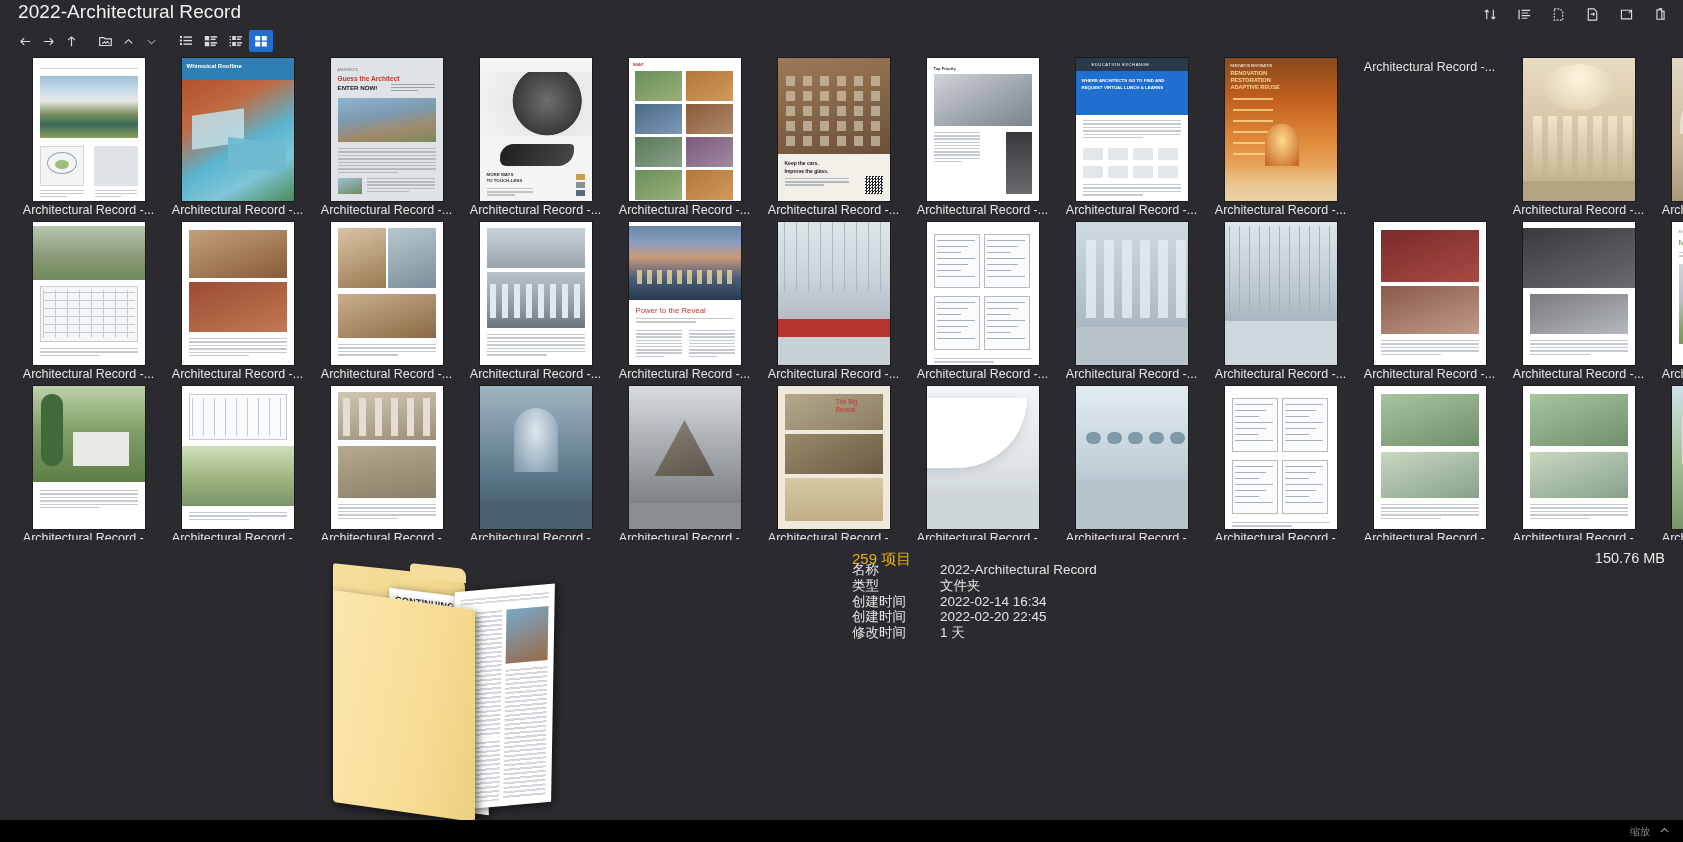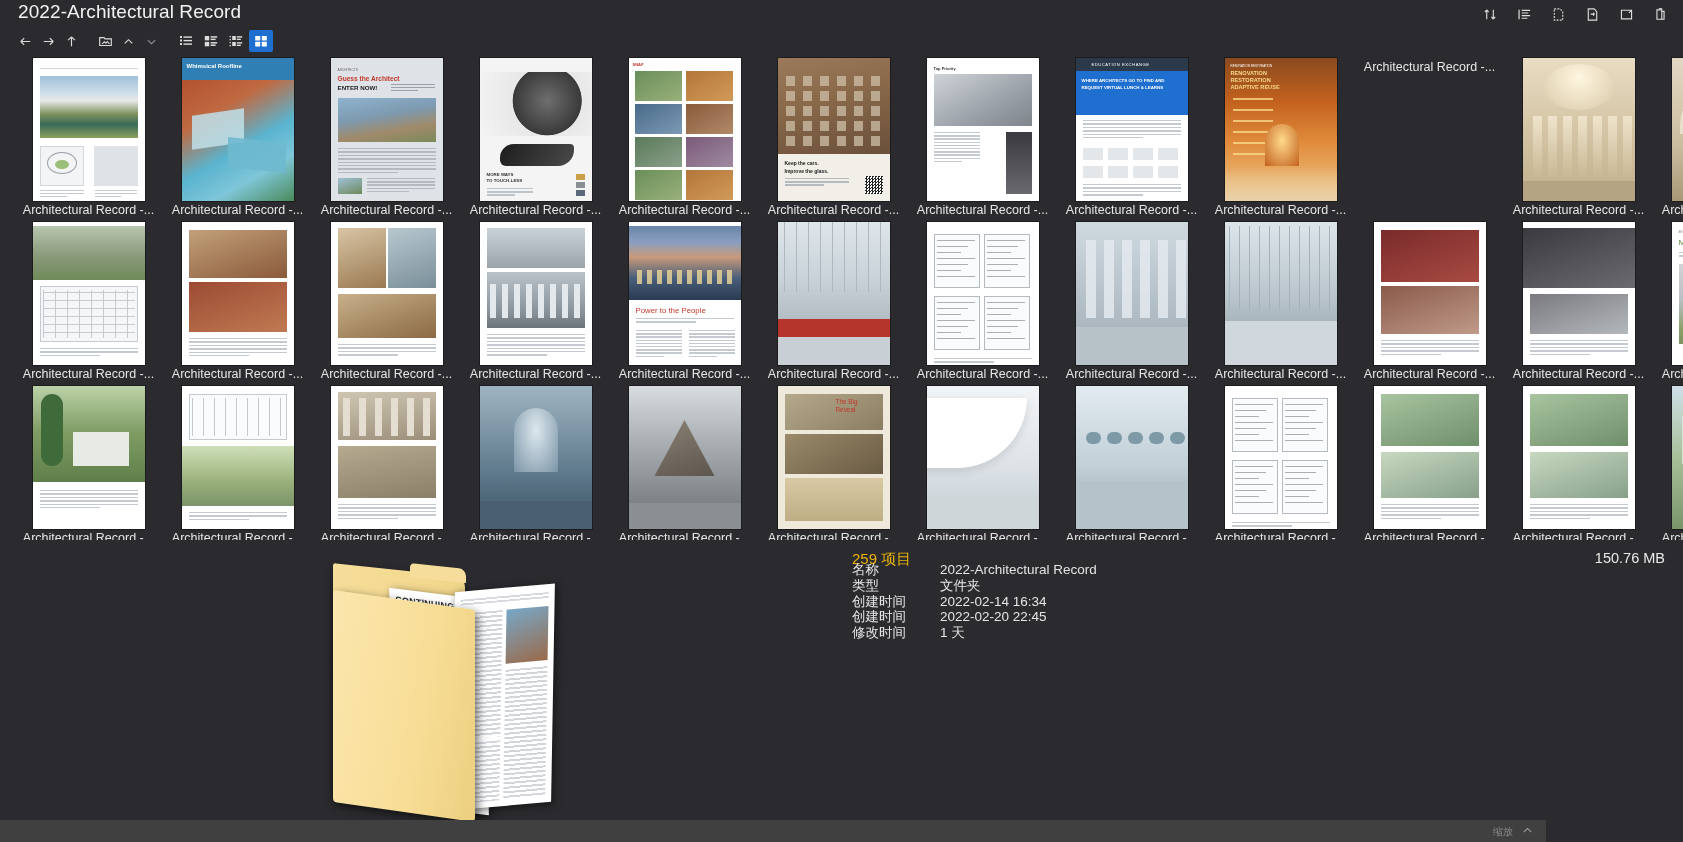--- a/index.html
+++ b/index.html
@@ -134,22 +134,22 @@
   .folder-front {
     position: absolute; left: 0; top: 30px; width: 142px; height: 212px;
     background: linear-gradient(100deg,#fbe6ad 0%, #f7dd96 60%, #eccf7f 100%);
     border-radius: 3px 3px 4px 4px;
     transform: skewY(8deg);
     box-shadow: 3px 3px 10px rgba(0,0,0,.55);
   }
 
   
   .statusbar {
-    position: absolute; left: 0; bottom: 0; width: 1546px; height: 22px;
-    background: #404040;
+    position: absolute; left: 0; bottom: 0; width: 1683px; height: 22px;
+    background: #000000;
   }
   .status-right { position:absolute; right: 12px; top: 3px; display:flex; align-items:center; gap:8px; }
   .zoom-label { font-size: 10px; color:#8b8b90; }
 </style>
 </head>
 <body>
 
 <div id="app">
 
   <div class="titlebar">
@@ -616,21 +616,21 @@
               <div style="position:absolute;left:8px;top:48px;width:5px;height:14px;background:#f0d89a;opacity:.8;"></div>
               <div style="position:absolute;left:18px;top:48px;width:5px;height:14px;background:#f0d89a;opacity:.8;"></div>
               <div style="position:absolute;left:28px;top:48px;width:5px;height:14px;background:#f0d89a;opacity:.8;"></div>
               <div style="position:absolute;left:38px;top:48px;width:5px;height:14px;background:#f0d89a;opacity:.8;"></div>
               <div style="position:absolute;left:48px;top:48px;width:5px;height:14px;background:#f0d89a;opacity:.8;"></div>
               <div style="position:absolute;left:58px;top:48px;width:5px;height:14px;background:#f0d89a;opacity:.8;"></div>
               <div style="position:absolute;left:68px;top:48px;width:5px;height:14px;background:#f0d89a;opacity:.8;"></div>
               <div style="position:absolute;left:78px;top:48px;width:5px;height:14px;background:#f0d89a;opacity:.8;"></div>
               <div style="position:absolute;left:88px;top:48px;width:5px;height:14px;background:#f0d89a;opacity:.8;"></div>
               <div style="position:absolute;left:98px;top:48px;width:5px;height:14px;background:#f0d89a;opacity:.8;"></div>
-              <div style="position:absolute;left:7px;top:84px;font-size:7.8px;color:#c0392b;">Power to the People</div>
+              <div style="position:absolute;left:7px;top:84px;font-size:7.8px;color:#c0392b;">Power to the Reveal</div>
               <div style="position:absolute;left:7px;top:96px;width:98px;height:1.4px;background:#c5cad0;"></div>
               <div style="position:absolute;left:7px;top:99.4px;width:60.76px;height:1.4px;background:#c5cad0;"></div>
               <div style="position:absolute;left:7px;top:108px;width:46px;height:1.4px;background:#c5cad0;"></div>
               <div style="position:absolute;left:7px;top:111.2px;width:46px;height:1.4px;background:#c5cad0;"></div>
               <div style="position:absolute;left:7px;top:114.4px;width:46px;height:1.4px;background:#c5cad0;"></div>
               <div style="position:absolute;left:7px;top:117.6px;width:46px;height:1.4px;background:#c5cad0;"></div>
               <div style="position:absolute;left:7px;top:120.8px;width:46px;height:1.4px;background:#c5cad0;"></div>
               <div style="position:absolute;left:7px;top:124px;width:46px;height:1.4px;background:#c5cad0;"></div>
               <div style="position:absolute;left:7px;top:127.2px;width:46px;height:1.4px;background:#c5cad0;"></div>
               <div style="position:absolute;left:7px;top:130.4px;width:46px;height:1.4px;background:#c5cad0;"></div>

